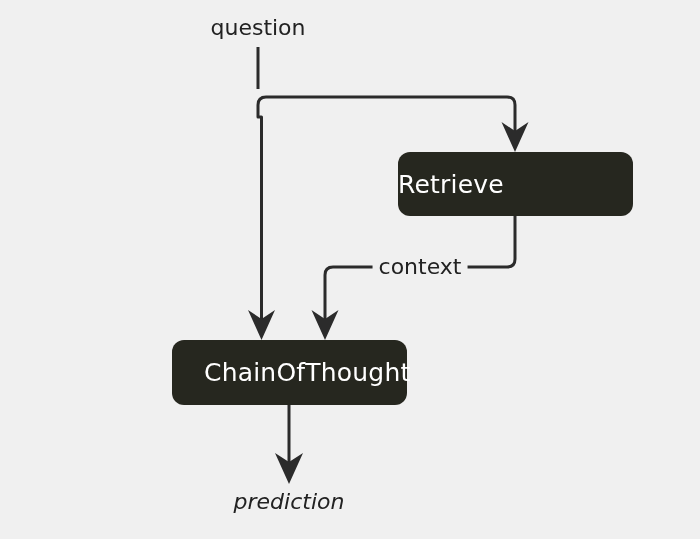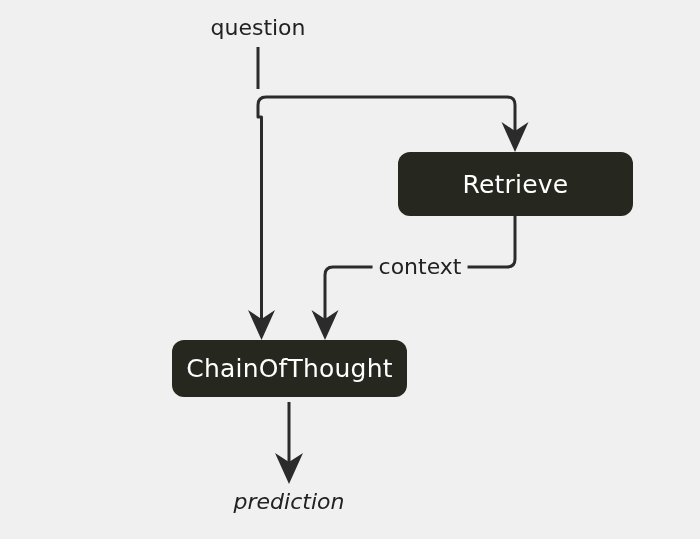--- a/index.html
+++ b/index.html
@@ -37,42 +37,42 @@
   .arrow-head {
     fill: #2b2b2b;
     stroke: none;
   }
   .node-box {
     position: absolute;
     background: #26271f;
     border-radius: 12px;
     display: flex;
     align-items: center;
-    justify-content: center;
     box-sizing: border-box;
   }
   .node-label {
     color: #ffffff;
     font-size: 25px;
     font-weight: 400;
     letter-spacing: 0.2px;
     white-space: nowrap;
     font-family: "DejaVu Sans", sans-serif;
   }
   #node-retrieve {
     left: 398px;
     top: 152px;
     width: 235px;
     height: 64px;
   }
   #node-chainofthought {
     left: 172px;
     top: 340px;
     width: 235px;
-    height: 57px;
+    height: 65px;
+    padding-left: 32px;
   }
   .edge-label {
     position: absolute;
     color: #222222;
     font-size: 22px;
     font-weight: 400;
     white-space: nowrap;
     font-family: "DejaVu Sans", sans-serif;
     background: #f0f0f0;
     padding: 0 6px;

